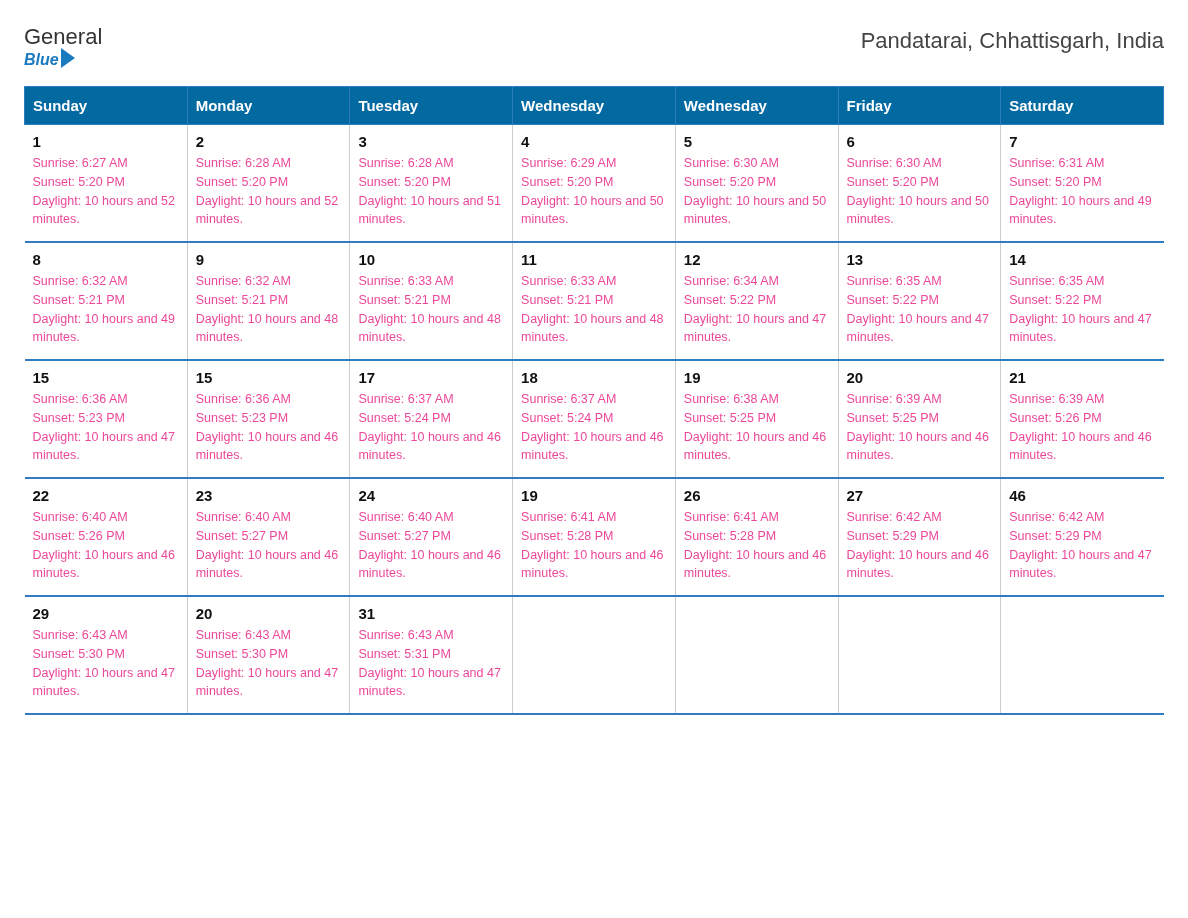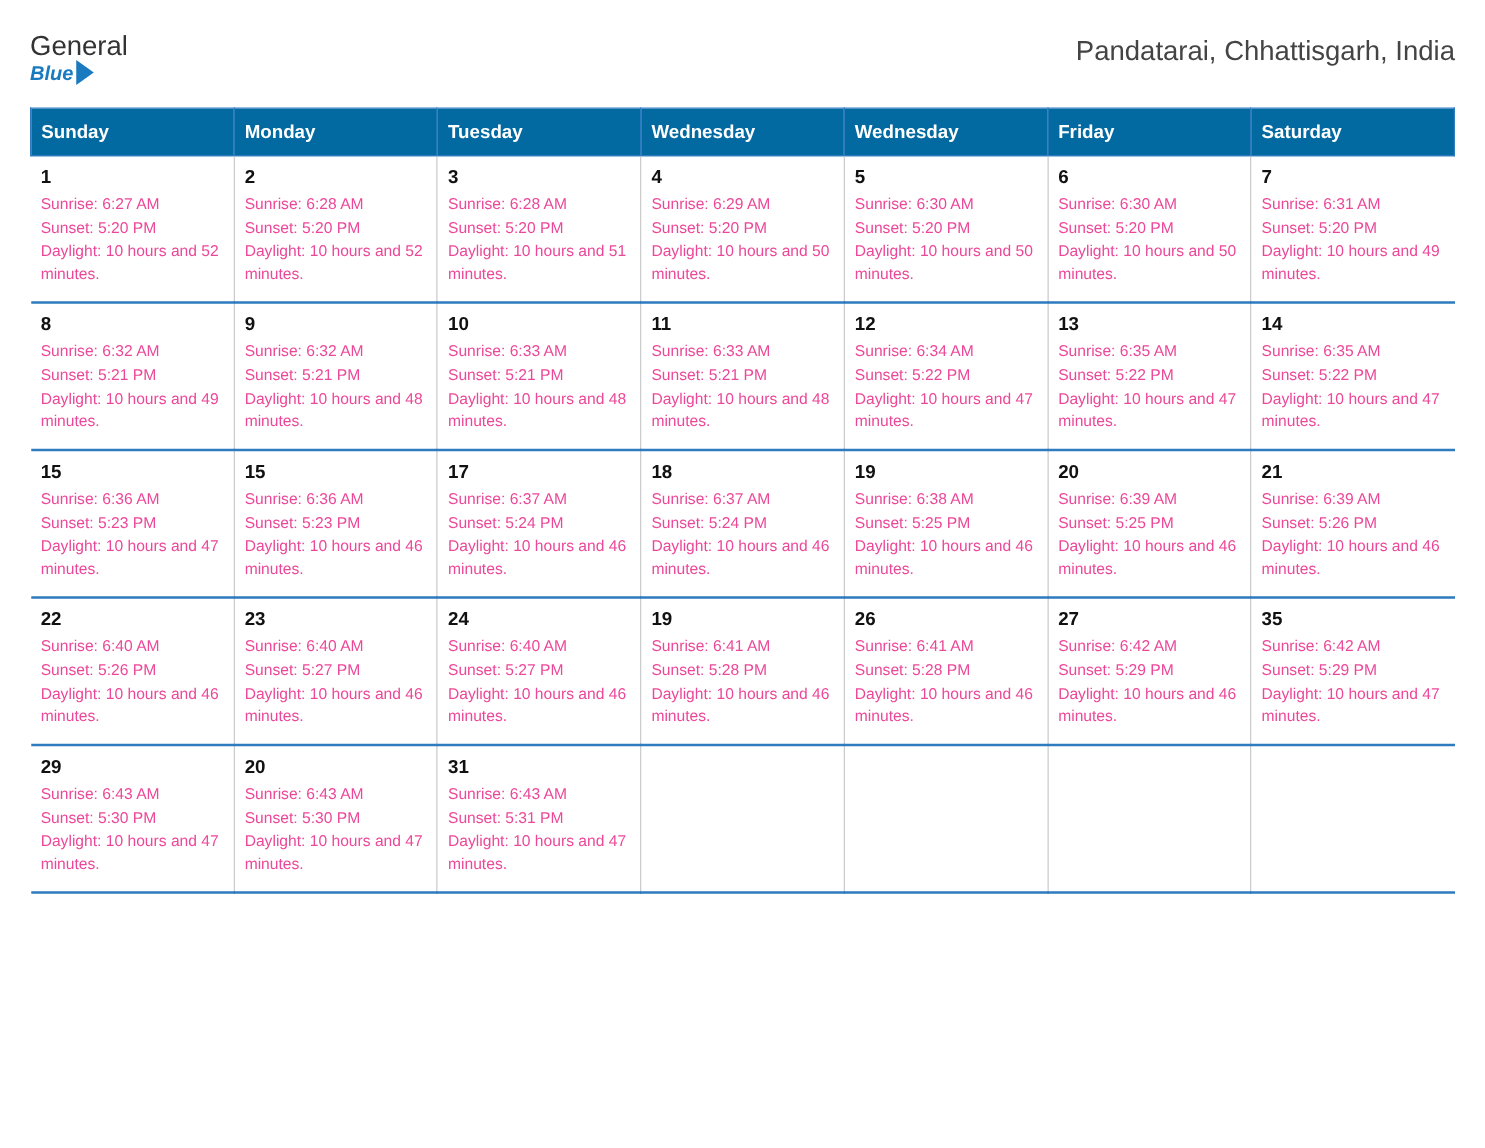--- a/index.html
+++ b/index.html
@@ -251,21 +251,21 @@
         </td>
         <td>
           <span class="day-num">26</span>
 <div class="day-info">Sunrise: 6:41 AM<br>Sunset: 5:28 PM<br>Daylight: 10 hours and 46 minutes.</div>
         </td>
         <td>
           <span class="day-num">27</span>
 <div class="day-info">Sunrise: 6:42 AM<br>Sunset: 5:29 PM<br>Daylight: 10 hours and 46 minutes.</div>
         </td>
         <td>
-          <span class="day-num">35</span>
+          <span class="day-num">46</span>
 <div class="day-info">Sunrise: 6:42 AM<br>Sunset: 5:29 PM<br>Daylight: 10 hours and 47 minutes.</div>
         </td>
       </tr>
       <tr>
         <td>
           <span class="day-num">29</span>
 <div class="day-info">Sunrise: 6:43 AM<br>Sunset: 5:30 PM<br>Daylight: 10 hours and 47 minutes.</div>
         </td>
         <td>
           <span class="day-num">20</span>

